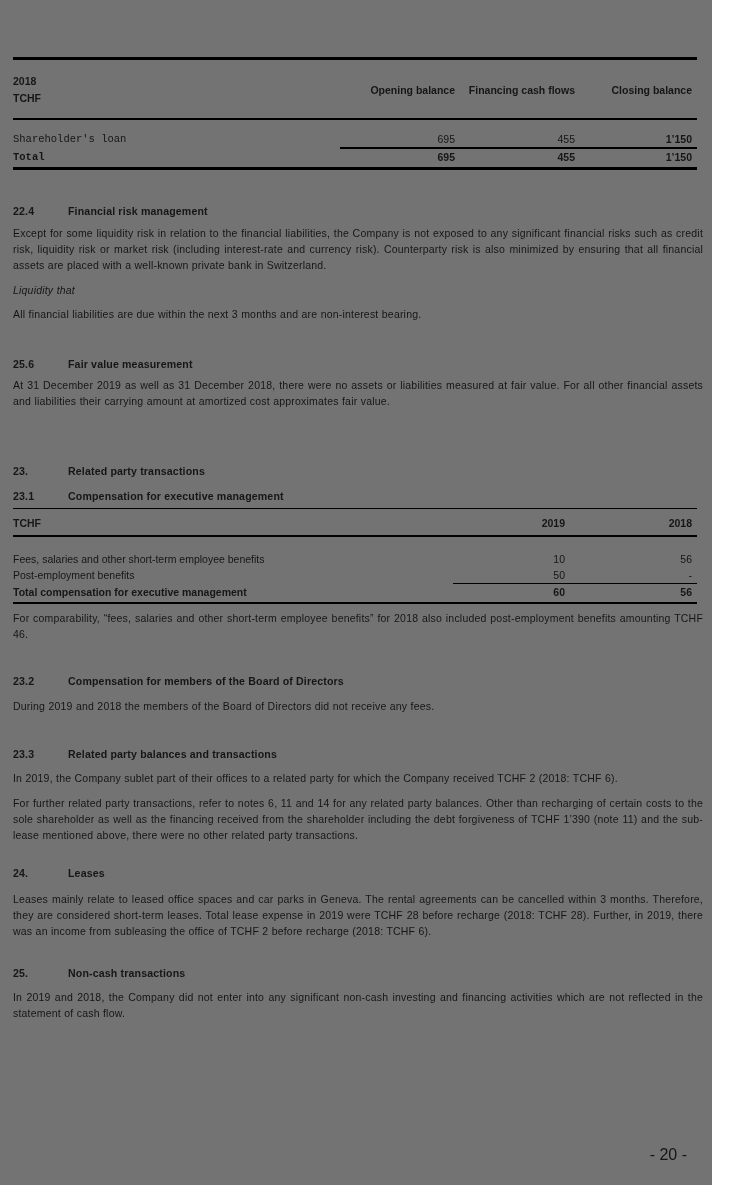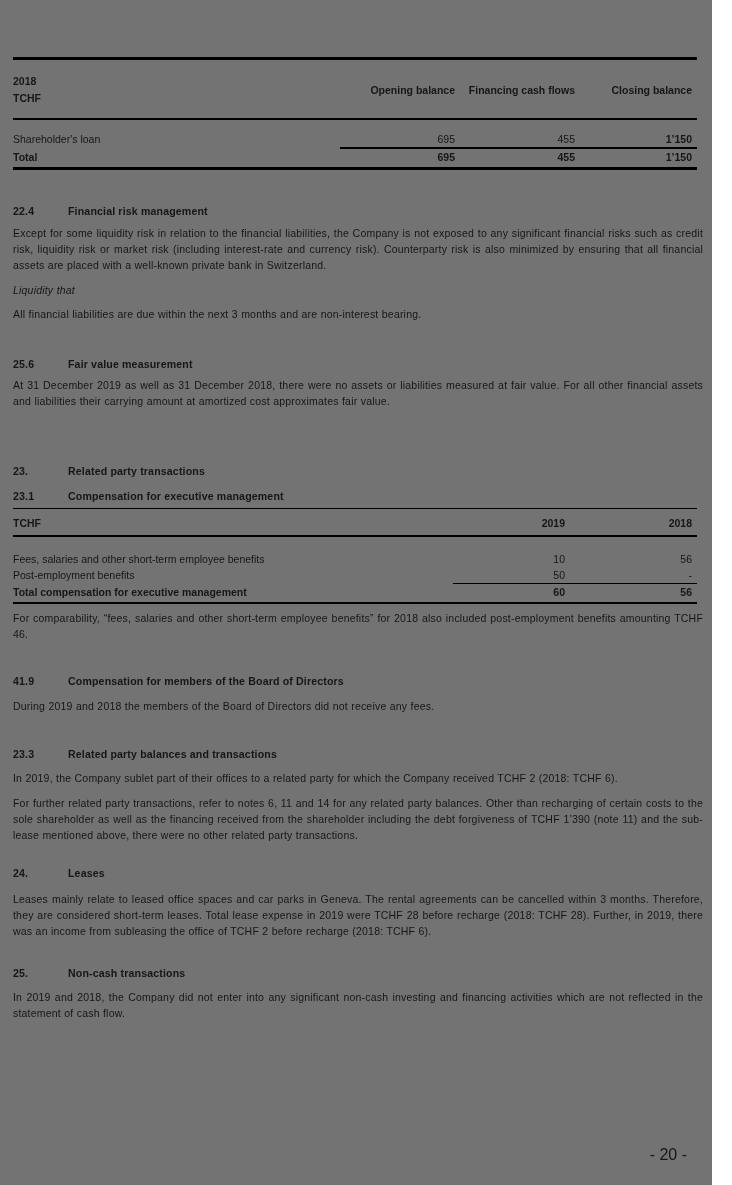--- a/index.html
+++ b/index.html
@@ -24,21 +24,21 @@
 
   
   .t1{width:684px;margin-top:57px;font-size:10.5px;}
   .t1-hrow{display:flex;align-items:center;padding:13px 5px 11px 0;}
   .t1-lab{flex:1;line-height:17px;}
   .tc1{width:120px;text-align:right;flex:none;}
   .tc2{width:120px;text-align:right;flex:none;}
   .tc3{width:117px;text-align:right;flex:none;}
   .t1-body{padding-top:11px;}
   .t1-row{display:flex;padding-right:5px;line-height:16px;}
-  .t1-row .t1-lab{line-height:16px;}
+  .t1-row .t1-lab{line-height:16px;font-family:Liberation Mono, monospace;}
   .part1{margin-left:327px;}
   .t1-body{padding-bottom:2px;}
 
   
   .t2{width:684px;font-size:10.5px;}
   .t2-hrow{display:flex;padding:6px 5px 4px 0;line-height:16px;}
   .t2-lab{flex:1;}
   .tca{width:100px;text-align:right;flex:none;}
   .tcb{width:127px;text-align:right;flex:none;}
   .t2-body{padding-top:14px;padding-bottom:2px;}
@@ -138,21 +138,21 @@
           <div class="tca">60</div>
           <div class="tcb">56</div>
         </div>
       </div>
       <div class="rule h2"></div>
     </section>
 
     <p class="j mt6">For comparability, “fees, salaries and other short-term employee benefits” for 2018 also included post-employment benefits amounting TCHF 46.</p>
 
     <div class="heading mt31">
-      <span class="hnum">41.9</span>
+      <span class="hnum">23.2</span>
       <span>Compensation for members of the Board of Directors</span>
     </div>
     <p class="j mt9">During 2019 and 2018 the members of the Board of Directors did not receive any fees.</p>
 
     <div class="heading mt32">
       <span class="hnum">23.3</span>
       <span>Related party balances and transactions</span>
     </div>
     <p class="j mt8">In 2019, the Company sublet part of their offices to a related party for which the Company received TCHF 2 (2018: TCHF 6).</p>
     <p class="j mt9">For further related party transactions, refer to notes 6, 11 and 14 for any related party balances. Other than recharging of certain costs to the sole shareholder as well as the financing received from the shareholder including the debt forgiveness of TCHF 1’390 (note 11) and the sub-lease mentioned above, there were no other related party transactions.</p>

